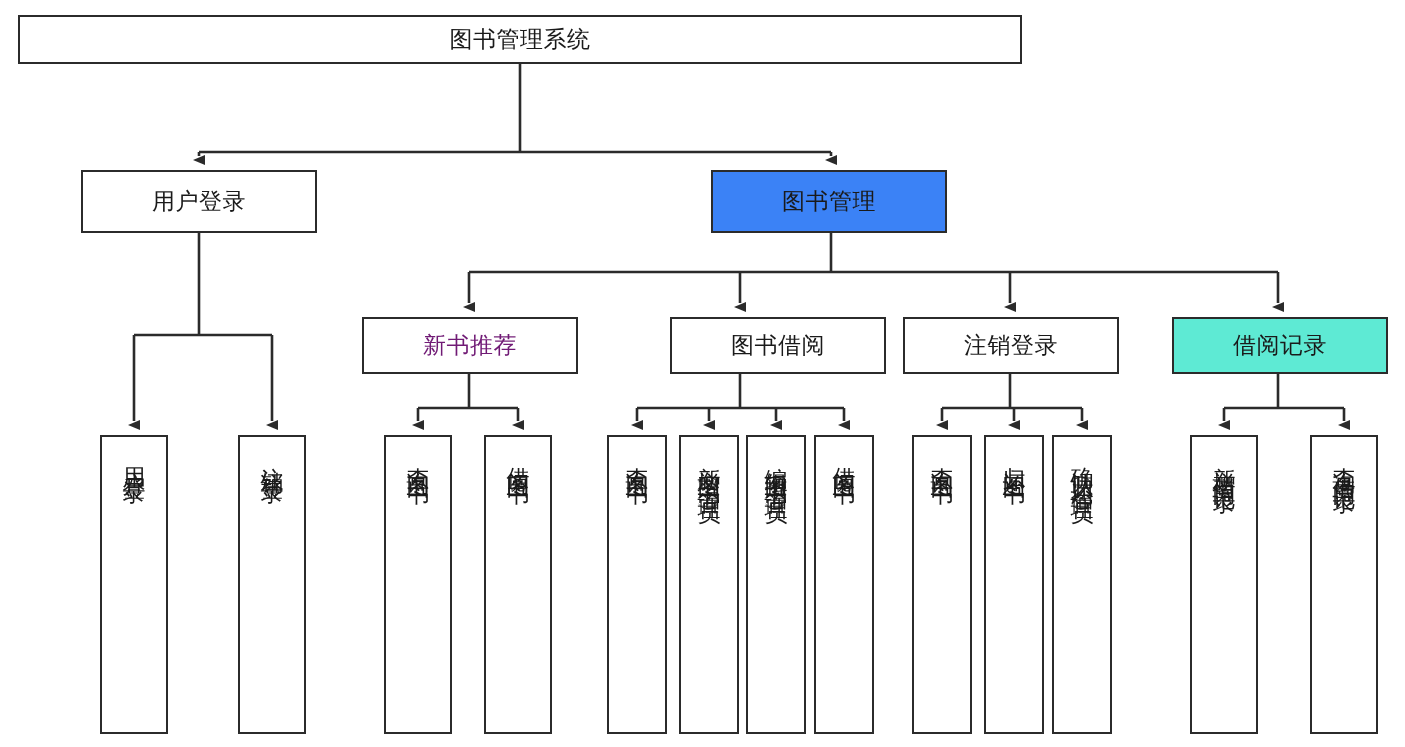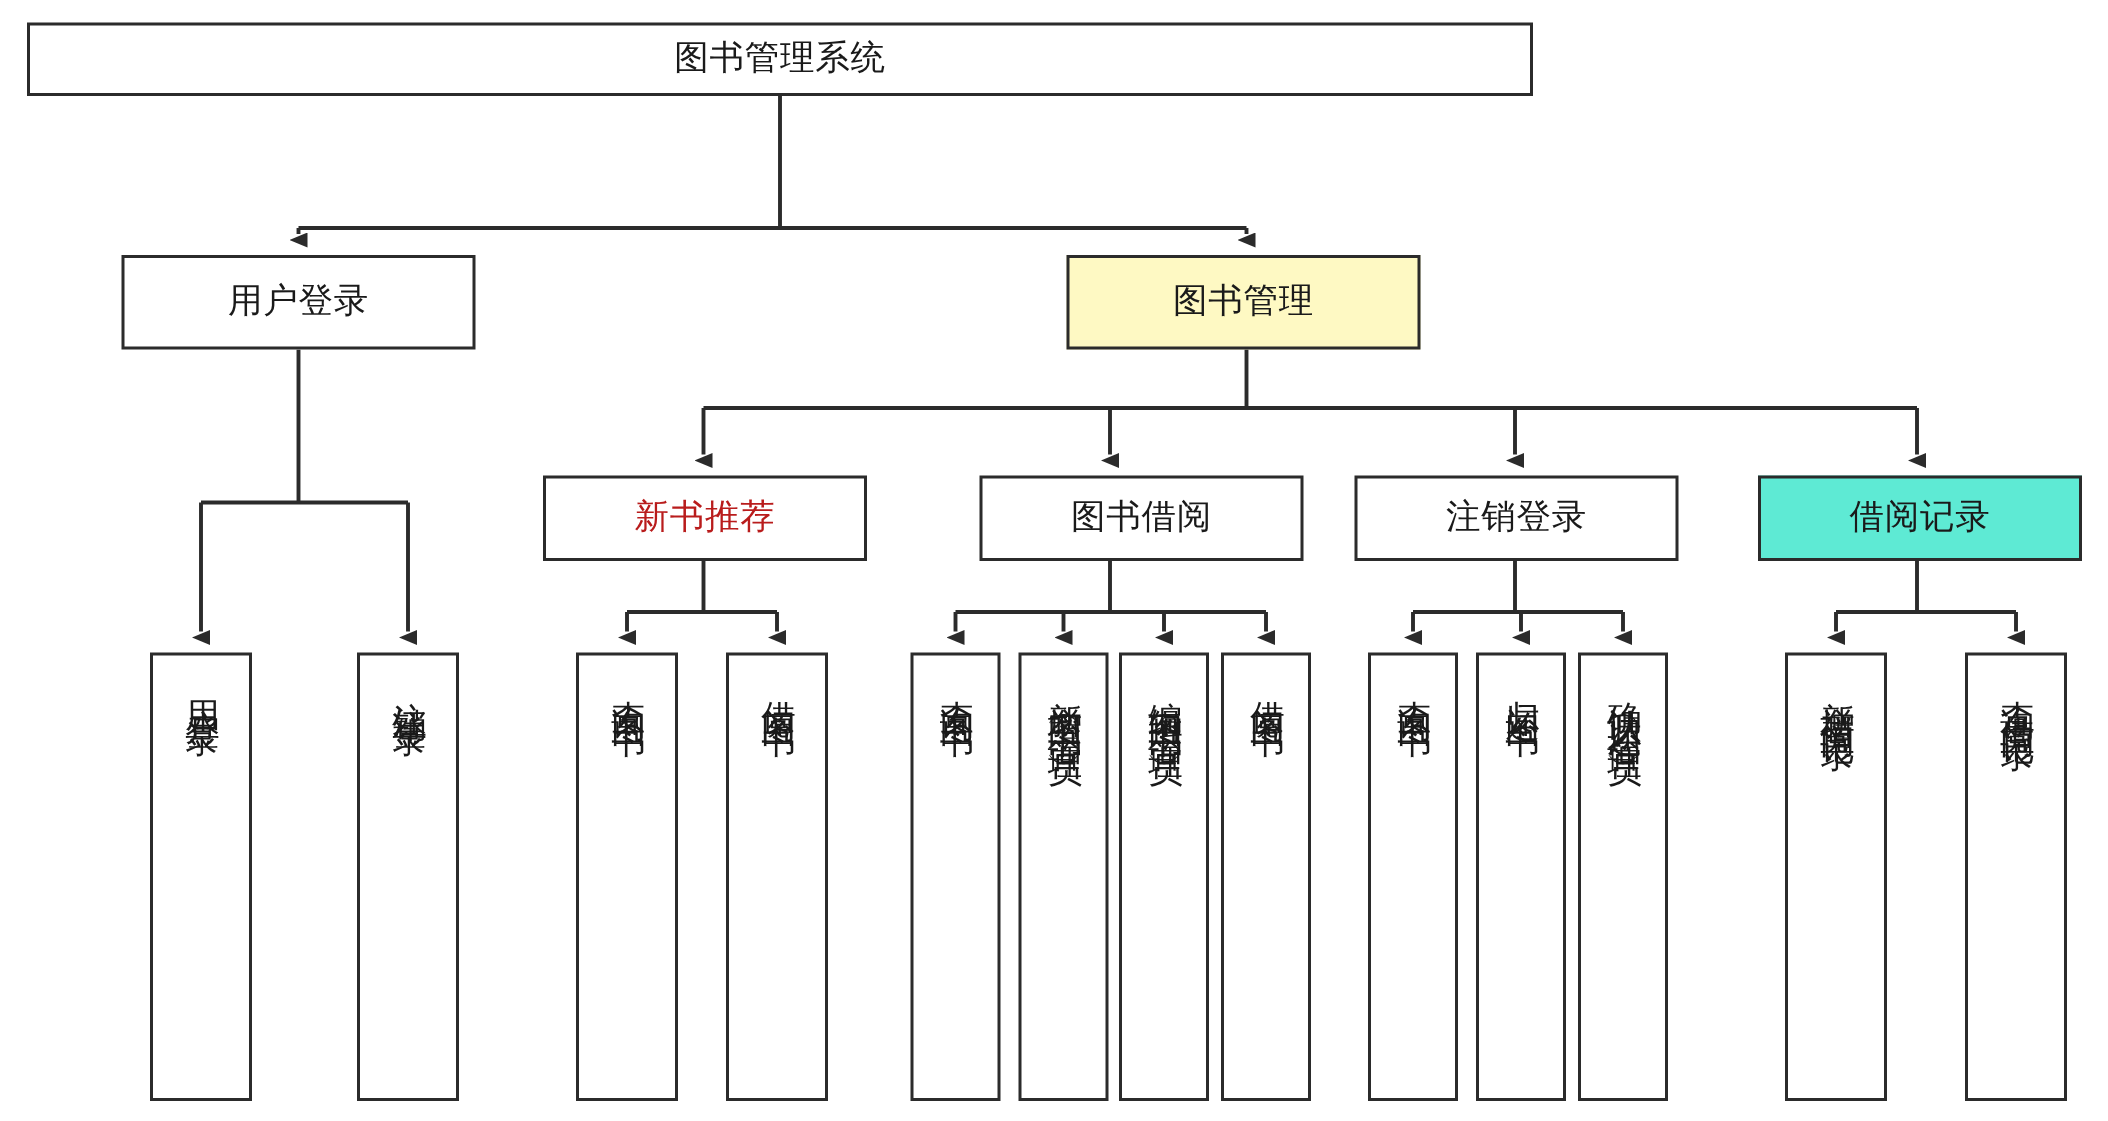--- a/index.html
+++ b/index.html
@@ -125,28 +125,28 @@
     </g>
   </svg>
 
   <div class="node root horizontal" style="left: 18px; top: 15px; width: 1004px; height: 49px; border-color: rgb(43, 43, 43); background: rgb(255, 255, 255); color: rgb(26, 26, 26);">
     <span class="node-label">图书管理系统</span>
   </div>
 
   <div class="node horizontal" style="left: 81px; top: 170px; width: 236px; height: 63px; border-color: rgb(43, 43, 43); background: rgb(255, 255, 255); color: rgb(26, 26, 26);">
     <span class="node-label">用户登录</span>
   </div>
-  <div class="node horizontal" style="left: 711px; top: 170px; width: 236px; height: 63px; border-color: rgb(43, 43, 43); background: #fef9c3; color: rgb(26, 26, 26);">
+  <div class="node horizontal" style="left: 711px; top: 170px; width: 236px; height: 63px; border-color: rgb(43, 43, 43); background: #3b82f6; color: rgb(26, 26, 26);">
     <span class="node-label">图书管理</span>
   </div>
 
-  <div class="node horizontal" style="left: 362px; top: 317px; width: 216px; height: 57px; border-color: rgb(43, 43, 43); background: rgb(255, 255, 255); color: #b91c1c;">
+  <div class="node horizontal" style="left: 362px; top: 317px; width: 216px; height: 57px; border-color: rgb(43, 43, 43); background: rgb(255, 255, 255); color: #701a75;">
     <span class="node-label">新书推荐</span>
   </div>
-  <div class="node horizontal" style="left: 653px; top: 317px; width: 216px; height: 57px; border-color: rgb(43, 43, 43); background: rgb(255, 255, 255); color: rgb(26, 26, 26);">
+  <div class="node horizontal" style="left: 670px; top: 317px; width: 216px; height: 57px; border-color: rgb(43, 43, 43); background: rgb(255, 255, 255); color: rgb(26, 26, 26);">
     <span class="node-label">图书借阅</span>
   </div>
   <div class="node horizontal" style="left: 903px; top: 317px; width: 216px; height: 57px; border-color: rgb(43, 43, 43); background: rgb(255, 255, 255); color: rgb(26, 26, 26);">
     <span class="node-label">注销登录</span>
   </div>
   <div class="node horizontal" style="left: 1172px; top: 317px; width: 216px; height: 57px; border-color: rgb(43, 43, 43); background: #5eead4; color: rgb(26, 26, 26);">
     <span class="node-label">借阅记录</span>
   </div>
 
   <div class="node vertical" style="left: 100px; top: 435px; width: 68px; height: 299px; border-color: rgb(43, 43, 43); background: rgb(255, 255, 255); color: rgb(26, 26, 26);">

